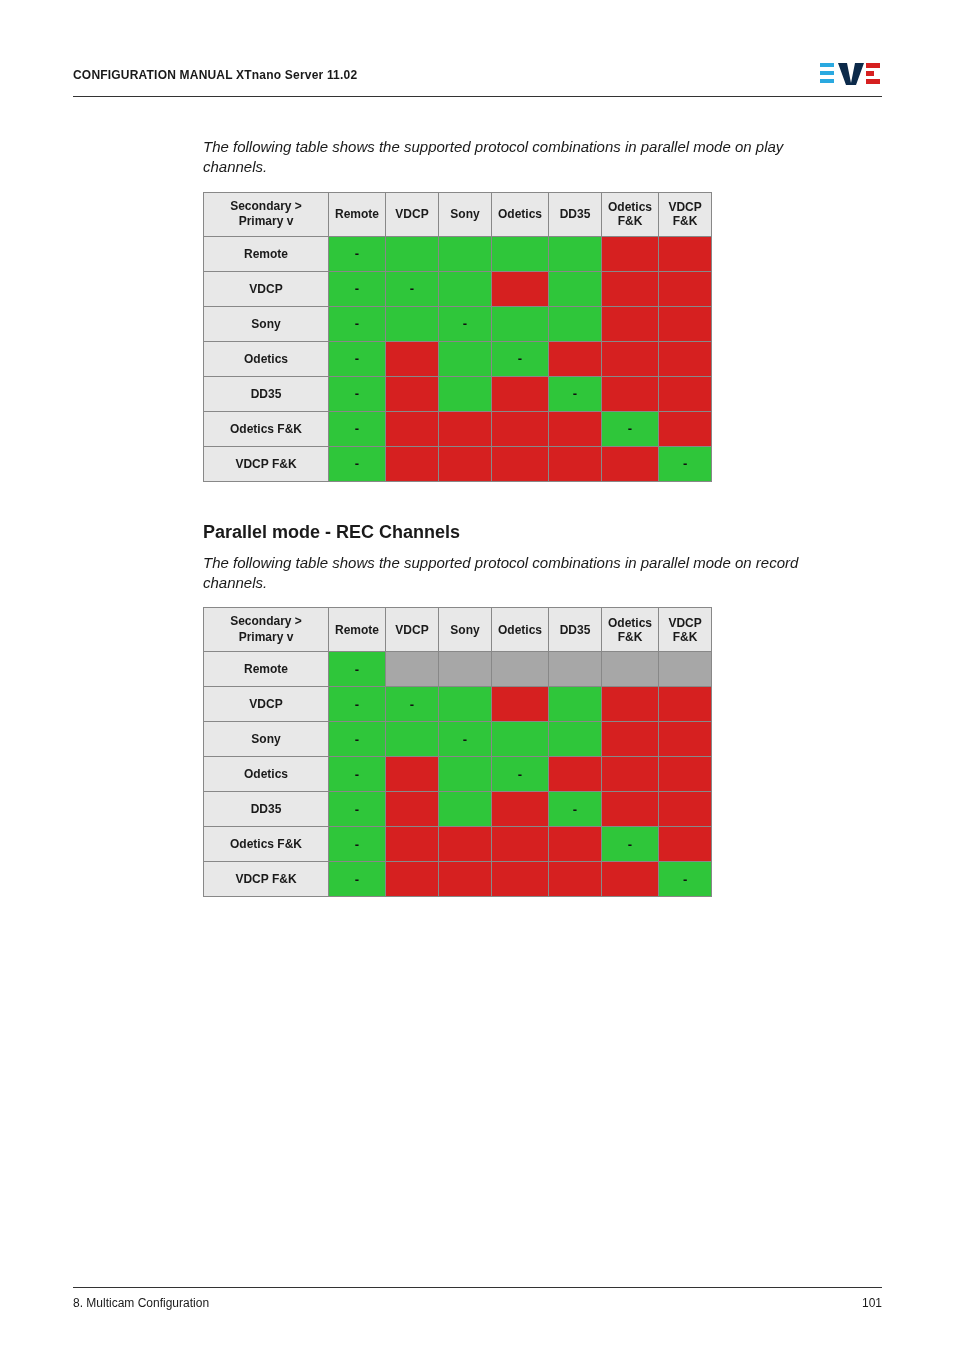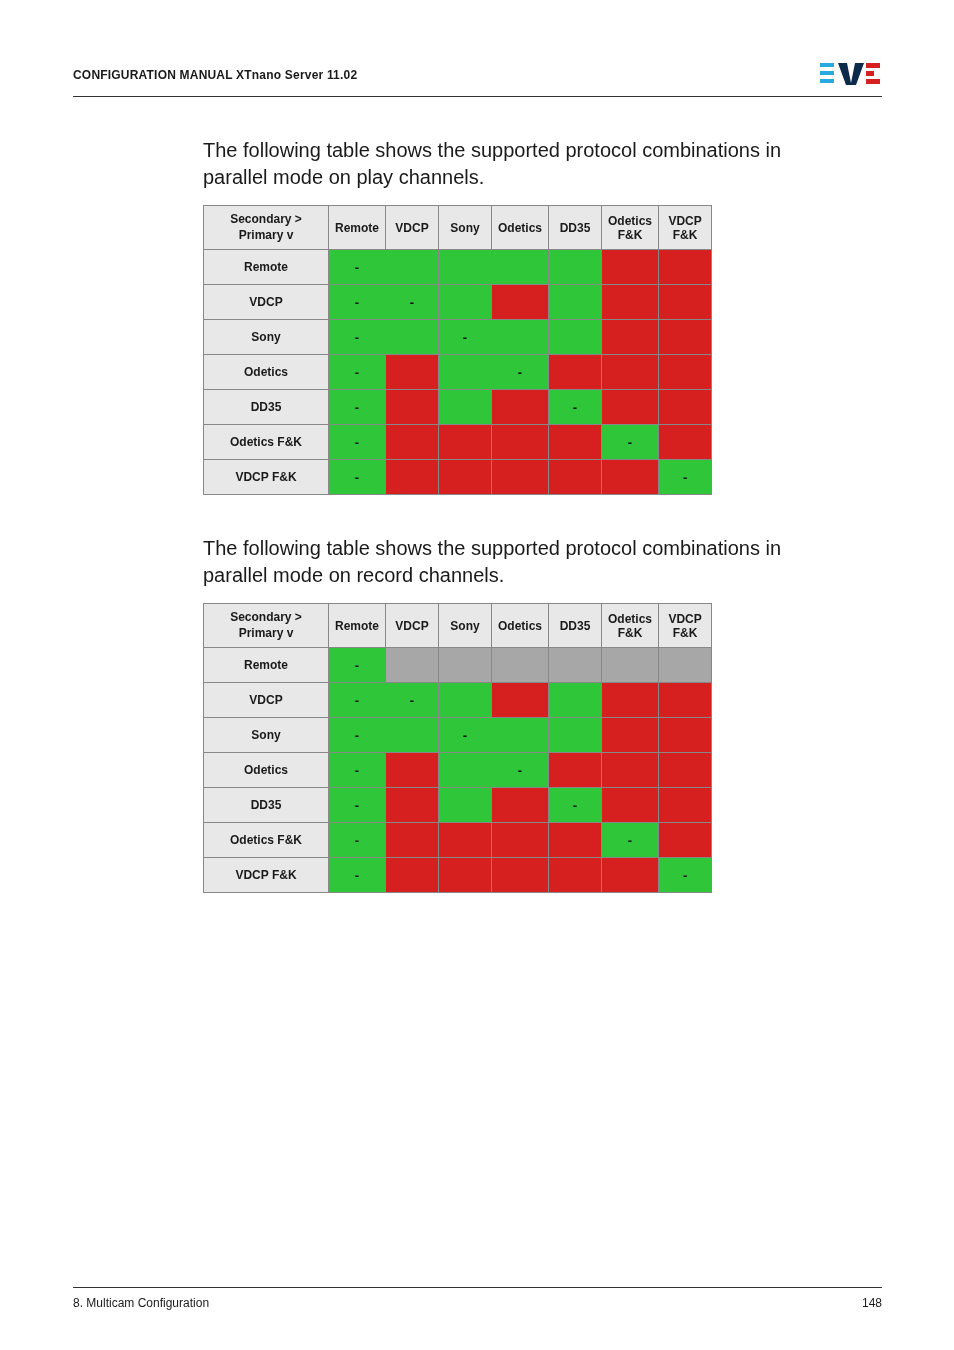--- a/index.html
+++ b/index.html
@@ -37,24 +37,25 @@
   .content {
     flex: 1 1 auto;
     padding-left: 130px;
   }
   .sec-title {
     font-size: 18px;
     font-weight: bold;
     margin: 6px 0 10px 0;
   }
   .sec-intro {
-    font-size: 20px;
+    font-size: 15px;
     line-height: 1.35;
     margin: 0 0 14px 0;
     max-width: 640px;
+    font-style: italic;
   }
   table.compat {
     border-collapse: collapse;
     margin-bottom: 40px;
   }
   table.compat th,
   table.compat td {
     border: 1px solid #888;
     font-size: 12px;
     text-align: left;
@@ -206,20 +207,21 @@
             <td class="cell c-red"></td>
             <td class="cell c-red"></td>
             <td class="cell c-red"></td>
             <td class="cell c-red"></td>
             <td class="cell c-red"></td>
             <td class="cell c-green">-</td>
           </tr>
         </tbody>
     </table>
 
+    <div class="sec-title">Parallel mode - REC Channels</div>
     <p class="sec-intro">The following table shows the supported protocol combinations in parallel mode on record channels.</p>
     <table class="compat">
       <thead>
         <tr>
           <th class="axis"><span style="white-space:pre;">Secondary &gt;
 Primary v</span></th>
           <th class="col">Remote</th>
           <th class="col">VDCP</th>
           <th class="col">Sony</th>
           <th class="col">Odetics</th>
@@ -299,15 +301,15 @@
             <td class="cell c-red"></td>
             <td class="cell c-green">-</td>
           </tr>
         </tbody>
     </table>
 
   </div>
 
   <div class="footer-line">
     <span>8. Multicam Configuration</span>
-    <span>148</span>
+    <span>101</span>
   </div>
 </div>
 
 </body></html>

